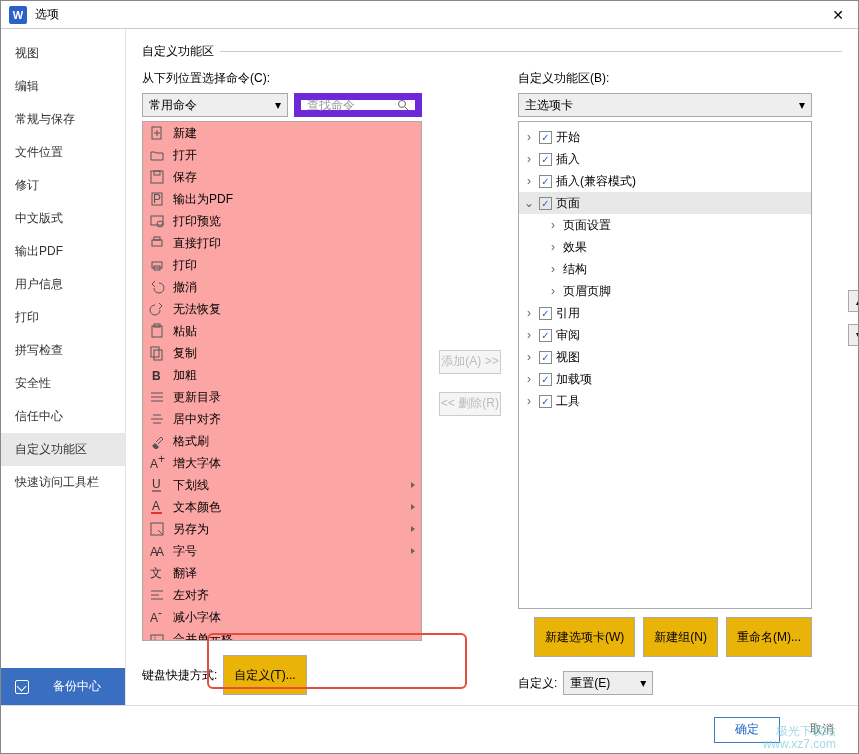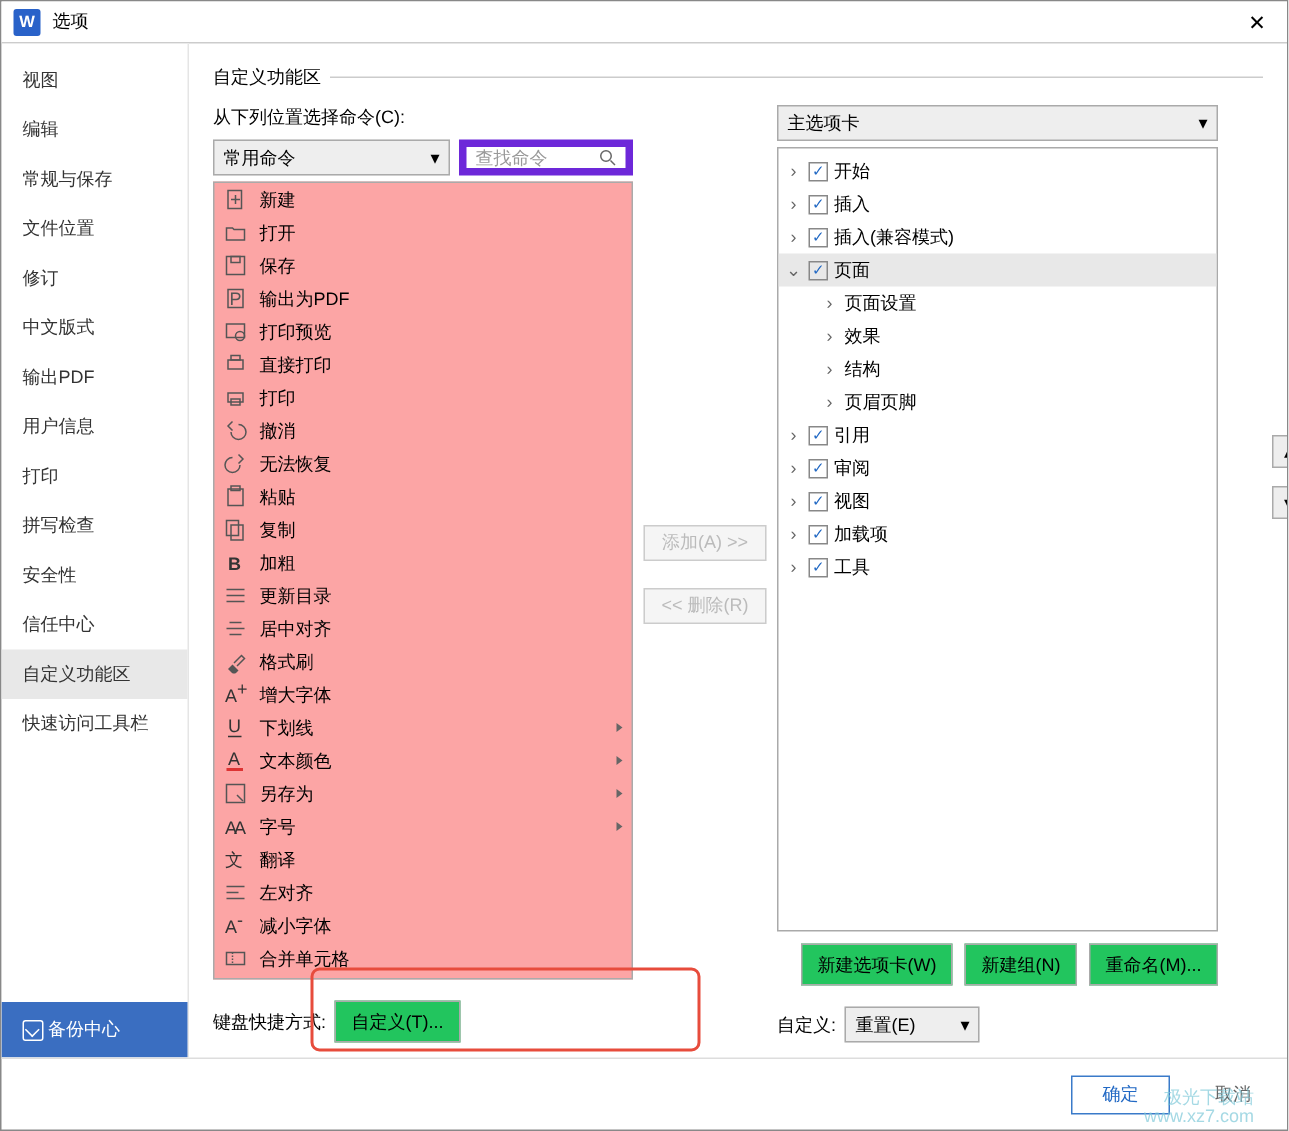--- a/index.html
+++ b/index.html
@@ -7,54 +7,54 @@
 .window { width: 859px; height: 754px; border: 1px solid #888; display: flex; flex-direction: column; }
 .titlebar { height: 28px; background: #fff; display: flex; align-items: center; padding: 0 8px; border-bottom: 1px solid #ccc; }
 .titlebar .icon { width: 18px; height: 18px; background: #2962c9; color: #fff; display: flex; align-items: center; justify-content: center; font-weight: bold; border-radius: 2px; margin-right: 8px; font-size: 11px; }
 .titlebar .title { flex: 1; }
 .titlebar .close { width: 24px; height: 24px; display: flex; align-items: center; justify-content: center; cursor: pointer; font-size: 14px; }
 .body { flex: 1; display: flex; overflow: hidden; }
 .sidebar { width: 125px; background: #fff; border-right: 1px solid #e5e5e5; display: flex; flex-direction: column; }
 .sidebar-items { flex: 1; padding-top: 8px; }
 .sidebar-item { padding: 8px 14px; cursor: pointer; color: #333; }
 .sidebar-item.active { background: #e8e8e8; }
-.backup { background: #3a6ec1; color: #fff; padding: 10px 14px; display: flex; align-items: center; gap: 3px; cursor: pointer; }
+.backup { background: #3a6ec1; color: #fff; padding: 10px 14px; display: flex; align-items: center; gap: 24px; cursor: pointer; }
 .backup-icon { width: 14px; height: 14px; border: 1.5px solid #fff; border-radius: 2px; position: relative; }
 .backup-icon::after { content: ""; position: absolute; left: 2px; top: 2px; width: 6px; height: 6px; border-left: 1.5px solid #fff; border-bottom: 1.5px solid #fff; transform: rotate(-45deg); }
 .content { flex: 1; padding: 14px 16px 10px 16px; display: flex; flex-direction: column; }
 .section-title { display: flex; align-items: center; gap: 6px; margin-bottom: 10px; }
 .section-title .line { flex: 1; height: 1px; background: #ccc; }
 .main-cols { flex: 1; display: flex; gap: 8px; min-height: 0; }
 .col-left { width: 280px; display: flex; flex-direction: column; }
 .col-mid { width: 80px; display: flex; flex-direction: column; justify-content: center; align-items: center; gap: 18px; }
 .col-right { flex: 1; display: flex; flex-direction: column; position: relative; }
 .label-row { margin-bottom: 6px; }
 .combo-search-row { display: flex; gap: 6px; margin-bottom: 4px; }
 .combo { height: 24px; border: 1px solid #aaa; background: #eee; display: flex; align-items: center; padding: 0 6px; cursor: pointer; position: relative; }
 .combo .arrow { margin-left: auto; }
-.combo.left { width: 158px; }
-.search { flex: 1; height: 24px; border: 5px solid #6d28d9; display: flex; align-items: center; padding: 0 6px; color: #999; gap: 4px; }
+.combo.left { width: 146px; }
+.search { flex: 1; height: 24px; border: 7px solid #6d28d9; display: flex; align-items: center; padding: 0 6px; color: #999; gap: 4px; }
 .search .mag { margin-left: auto; color: #666; }
 .listbox { flex: 1; border: 1px solid #aaa; overflow-y: scroll; background: #fca5a5; }
 .list-item { display: flex; align-items: center; padding: 2px 6px; height: 22px; gap: 8px; cursor: pointer; }
 .list-item .li-icon { width: 16px; display: flex; justify-content: center; color: #555; }
 .list-item .submenu { margin-left: auto; border-left: 4px solid #666; border-top: 3px solid transparent; border-bottom: 3px solid transparent; width: 0; height: 0; }
-.mid-btn { width: 82px; height: 24px; border: 1px solid #ccc; background: #f5f5f5; color: #bbb; display: flex; align-items: center; justify-content: center; cursor: default; }
+.mid-btn { width: 62px; height: 24px; border: 1px solid #ccc; background: #f5f5f5; color: #bbb; display: flex; align-items: center; justify-content: center; cursor: default; }
 .combo.right { width: 100%; margin-bottom: 4px; align-items: center; }
 .tree-box { flex: 1; border: 1px solid #aaa; overflow: auto; background: #fff; padding: 4px 0; }
 .tree-row { display: flex; align-items: center; height: 22px; padding: 0 4px; gap: 4px; cursor: pointer; }
 .tree-row.sel { background: #e8e8e8; }
 .tree-row .tw { width: 12px; text-align: center; color: #666; }
 .tree-row .cb { width: 13px; height: 13px; border: 1px solid #888; display: flex; align-items: center; justify-content: center; color: #2269c4; font-size: 10px; }
 .tree-row.child { padding-left: 28px; }
 .tree-row.child .tw { color: #666; }
 .right-side-btns { position: absolute; right: -28px; top: 220px; display: flex; flex-direction: column; gap: 12px; }
 .arrow-btn { width: 22px; height: 22px; border: 1px solid #aaa; background: #eee; display: flex; align-items: center; justify-content: center; cursor: pointer; }
 .bottom-row-right { display: flex; gap: 8px; margin-top: 8px; justify-content: flex-end; }
-.btn { height: 28px; border: 1px solid #aaa; background: #22c55e; padding: 0 10px; display: flex; align-items: center; cursor: pointer; }
+.btn { height: 40px; border: 1px solid #aaa; background: #eab308; padding: 0 10px; display: flex; align-items: center; cursor: pointer; }
 .reset-row { display: flex; align-items: center; gap: 6px; margin-top: 14px; }
 .kb-row { display: flex; align-items: center; gap: 6px; margin-top: 14px; position: relative; }
 .highlight-box { position: absolute; left: 65px; top: -22px; width: 260px; height: 56px; border: 2px solid #e74c3c; border-radius: 6px; pointer-events: none; }
 .footer { height: 48px; border-top: 1px solid #ddd; display: flex; align-items: center; justify-content: flex-end; padding: 0 16px; gap: 22px; position: relative; }
 .footer .ok { height: 26px; border: 1px solid #3a7ac9; background: #fff; color: #2269c4; padding: 0 20px; display: flex; align-items: center; cursor: pointer; }
 .footer .cancel { color: #666; cursor: pointer; padding: 0 8px; }
 .watermark { position: absolute; right: 22px; bottom: 2px; color: #7fc9d9; font-size: 11px; opacity: 0.7; text-align: right; line-height: 1.1; }
 ::-webkit-scrollbar { width: 16px; background: #f0f0f0; }
 ::-webkit-scrollbar-thumb { background: #c8c8c8; }
 ::-webkit-scrollbar-button { background: #f0f0f0; height: 16px; }
@@ -342,20 +342,21 @@
             <div class="highlight-box"></div>
             <span>键盘快捷方式:</span>
             <div class="btn">自定义(T)...</div>
           </div>
         </div>
         <div class="col-mid">
           <div class="mid-btn">添加(A) &gt;&gt;</div>
           <div class="mid-btn">&lt;&lt; 删除(R)</div>
         </div>
         <div class="col-right" style="padding-right:30px;">
+          <div class="label-row">自定义功能区(B):</div>
           <div class="combo right">
             <span>主选项卡</span>
             <span class="arrow">▾</span>
           </div>
           <div class="tree-box" id="tree">
               <div class="tree-row">
                 <span class="tw">›</span>
                 <span class="cb">✓</span>
                 <span>开始</span>
               </div>

